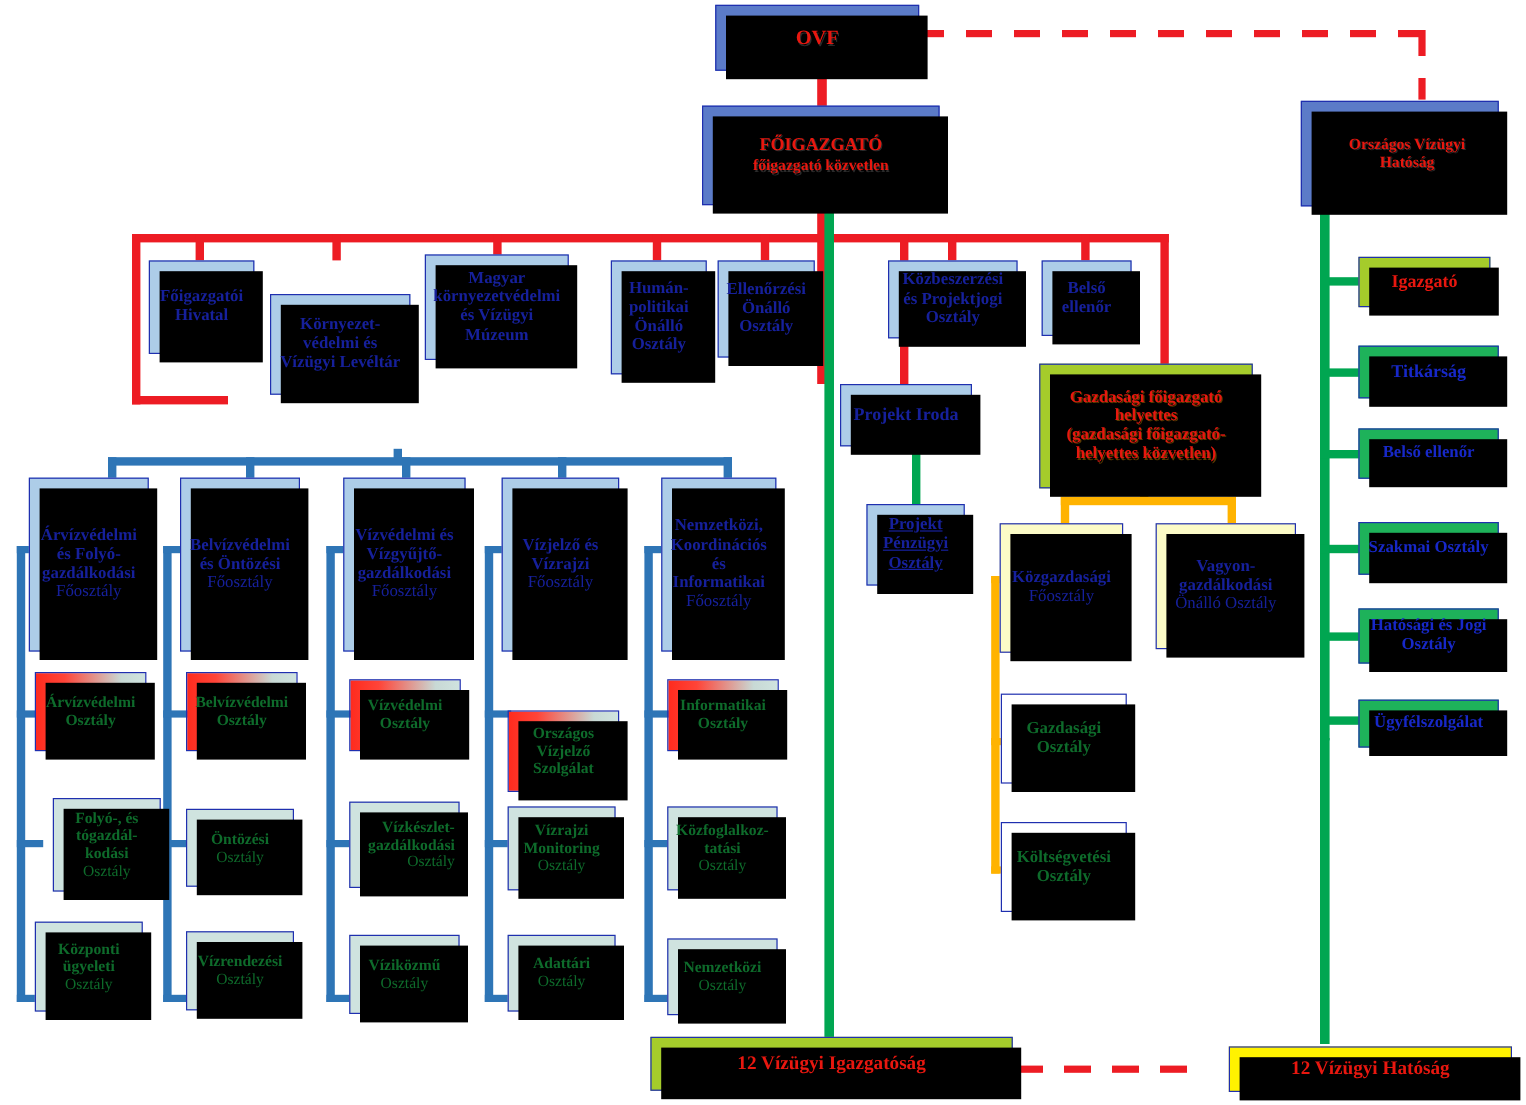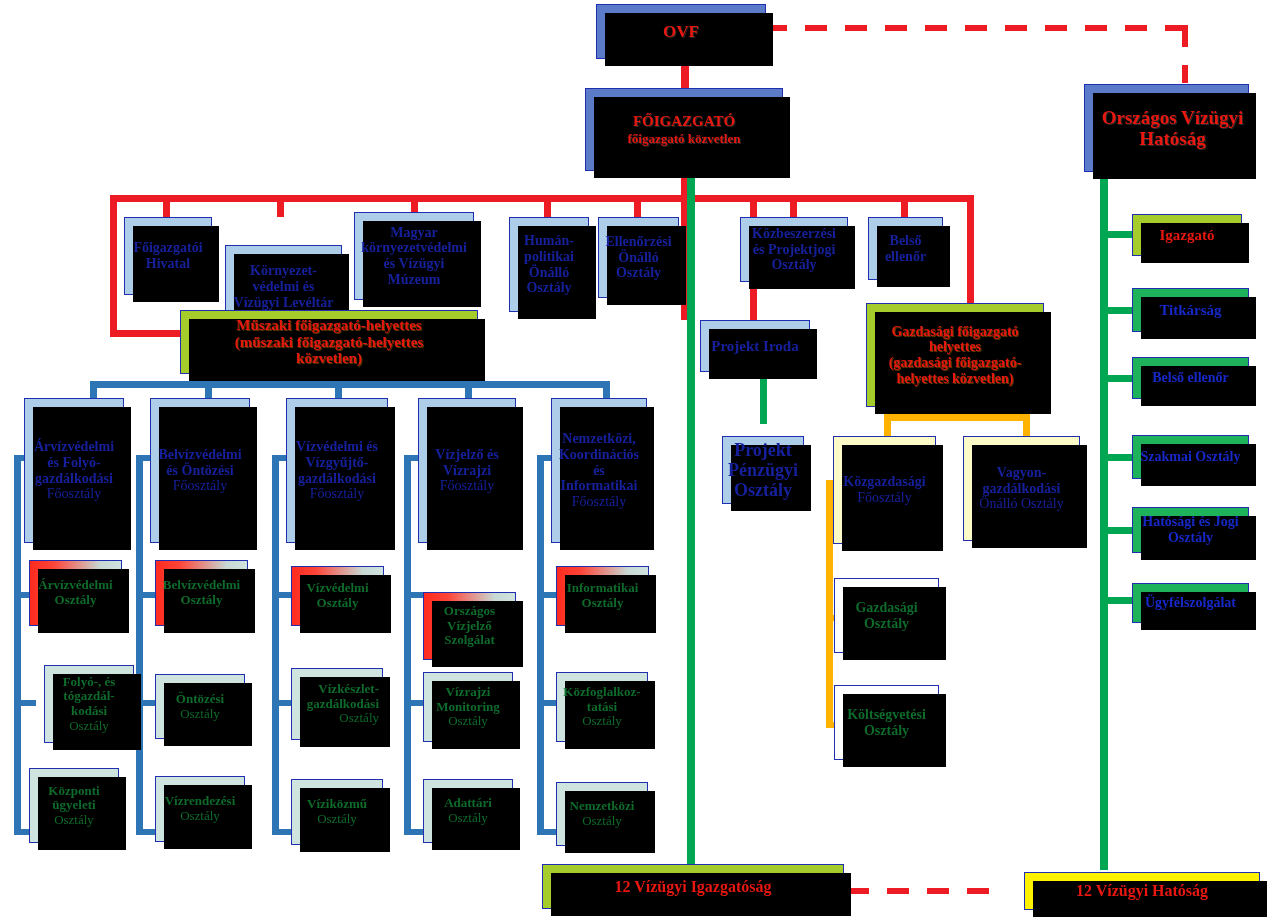--- a/index.html
+++ b/index.html
@@ -138,21 +138,21 @@
     <span class="t">OVF</span>
   </div>
 
   <div class="box v-blue" style="left:585px;top:88px;width:198px;height:83px;font-size:15px;">
     <span class="t">
       <span>FŐIGAZGATÓ</span><br>
       <span style="font-size:13px;">főigazgató közvetlen</span>
     </span>
   </div>
 
-  <div class="box v-blue" style="left:1084px;top:84px;width:165px;height:88px;font-size:19px;padding-left:12px;">
+  <div class="box v-blue" style="left:1084px;top:84px;width:165px;height:88px;font-size:13px;padding-left:12px;">
     <span class="t">
       <span>Országos Vízügyi</span><br>
       <span>Hatóság</span>
     </span>
   </div>
 
   <div class="box v-ltblue" style="left:124px;top:217px;width:88px;height:78px;font-size:14px;white-space:pre-line;">
     <span class="t">Főigazgatói
 Hivatal</span>
   </div>
@@ -181,41 +181,34 @@
   <div class="box v-ltblue" style="left:740px;top:217px;width:108px;height:65px;font-size:14px;white-space:pre-line;">
     <span class="t">Közbeszerzési
 és Projektjogi
 Osztály</span>
   </div>
   <div class="box v-ltblue" style="left:868px;top:217px;width:75px;height:63px;font-size:14px;white-space:pre-line;">
     <span class="t">Belső
 ellenőr</span>
   </div>
 
-  <div class="box v-green-hdr" style="left:180px;top:310px;width:298px;height:64px;font-size:15px;">
-    <span class="t">
-      <span>Műszaki főigazgató-helyettes</span><br>
-      <span>(műszaki főigazgató-helyettes</span><br>
-      <span>közvetlen)</span>
-    </span>
-  </div>
 
   <div class="box v-green-hdr" style="left:866px;top:303px;width:178px;height:104px;font-size:14px;">
     <span class="t">
       <span>Gazdasági főigazgató</span><br>
       <span>helyettes</span><br>
       <span>(gazdasági főigazgató-</span><br>
       <span>helyettes közvetlen)</span>
     </span>
   </div>
 
   <div class="box v-ltblue" style="left:700px;top:320px;width:110px;height:52px;font-size:15px;">
     <span class="t">Projekt Iroda</span>
   </div>
-  <div class="box v-ltblue" style="left:722px;top:436px;width:82px;height:68px;font-size:18px;white-space:pre-line;">
+  <div class="box v-ltblue" style="left:722px;top:420px;width:82px;height:68px;font-size:14px;white-space:pre-line;text-decoration:underline;">
     <span class="t">Projekt
 Pénzügyi
 Osztály</span>
   </div>
 
   <div class="box v-ltblue" style="left:24px;top:398px;width:100px;height:145px;font-size:14px;">
     <span class="t">
       <span style="white-space:pre-line;">Árvízvédelmi
 és Folyó-
 gazdálkodási</span><br>

